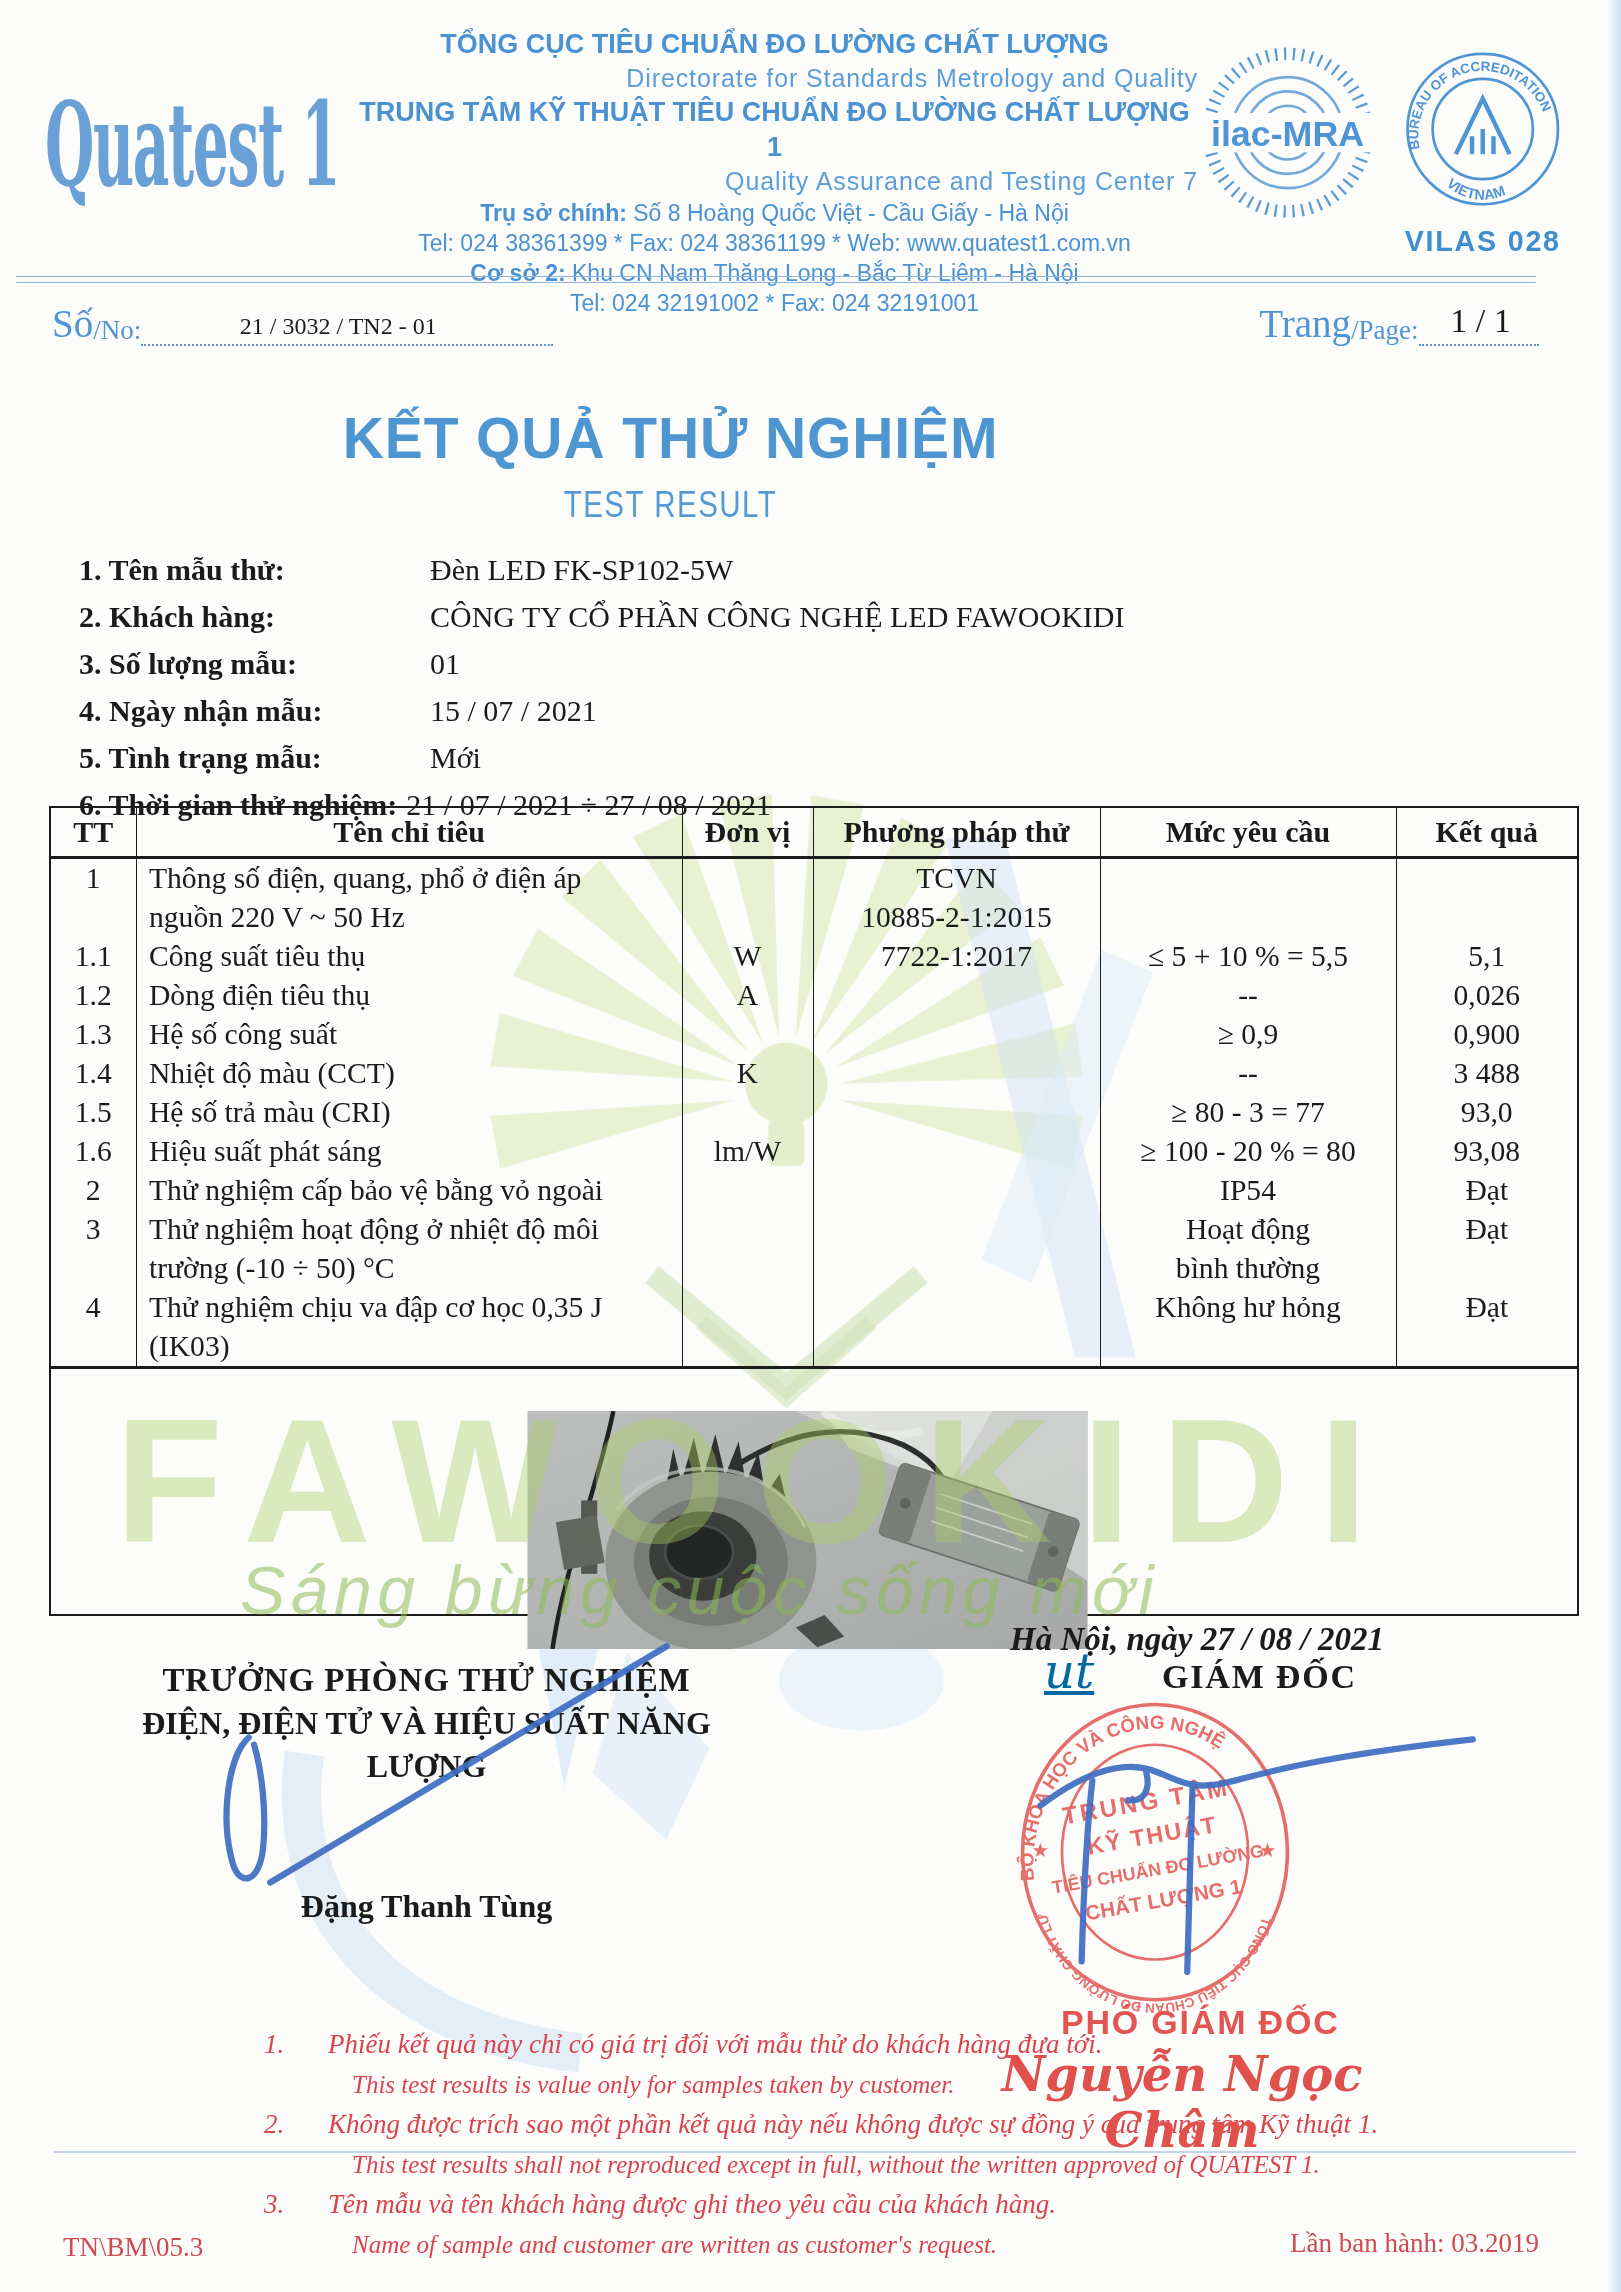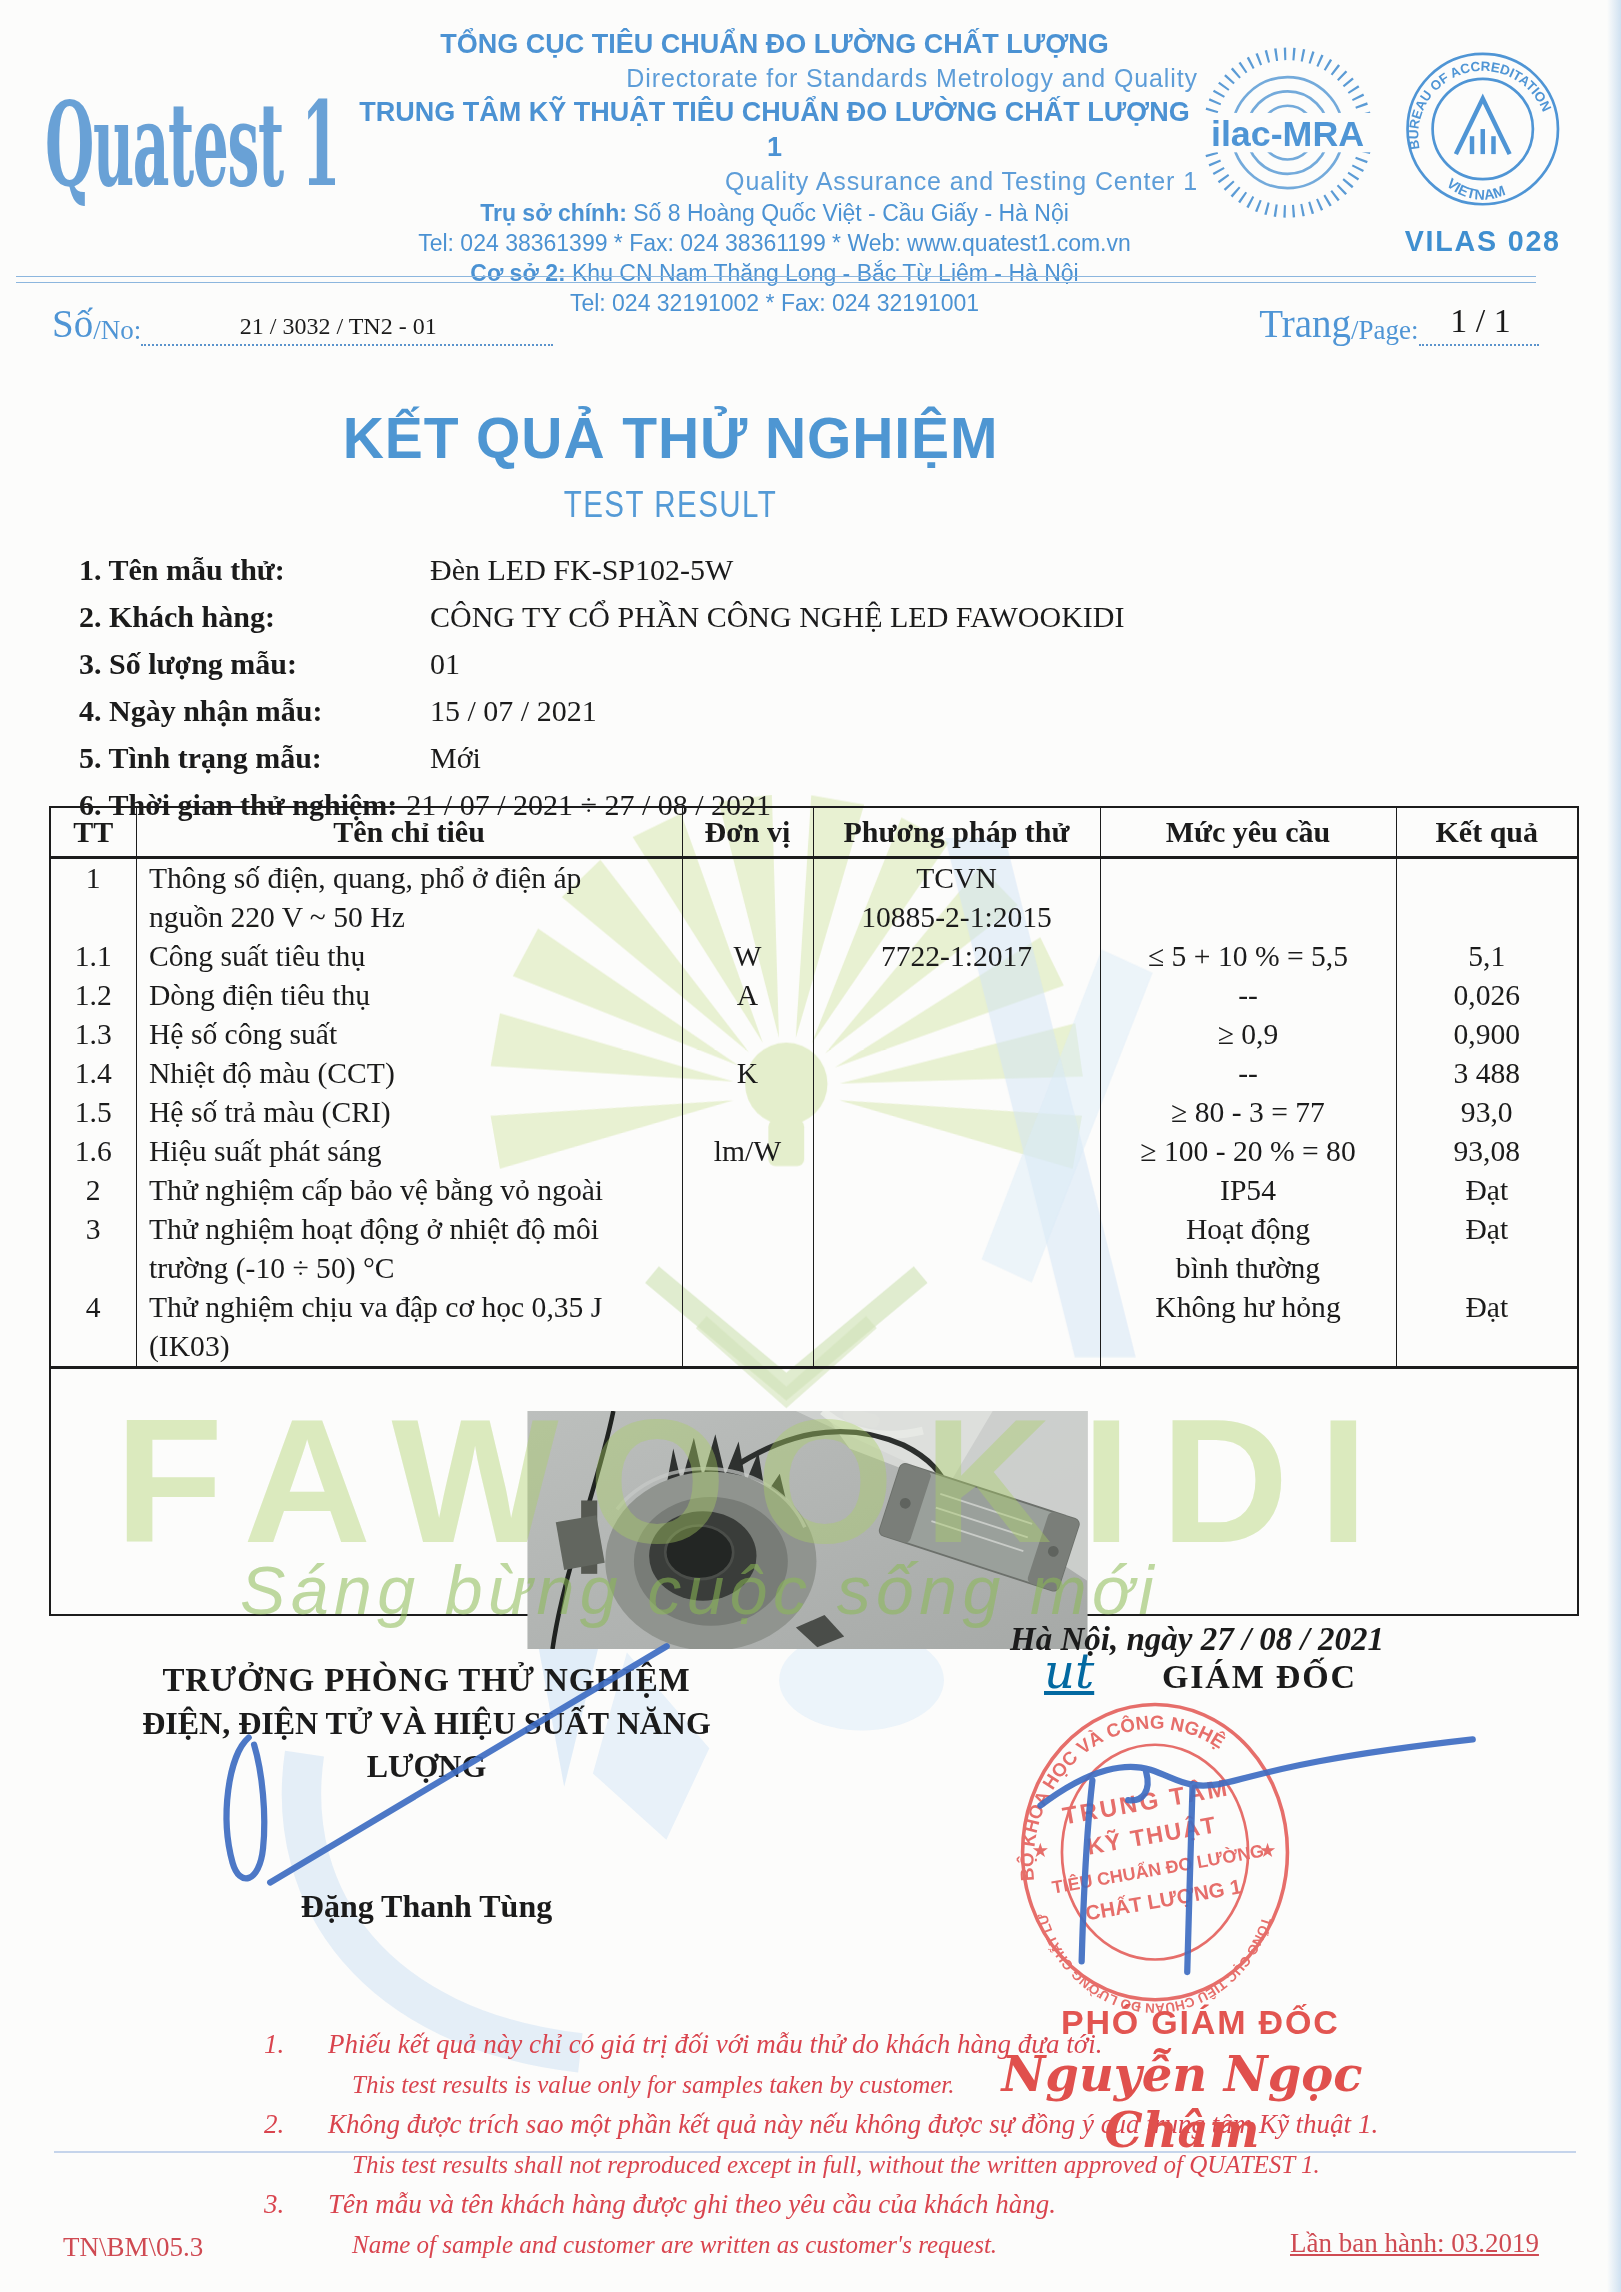--- a/index.html
+++ b/index.html
@@ -87,21 +87,21 @@
                font-style:italic;font-weight:bold;font-size:48px;color:#e0504d;
                font-family:"DejaVu Serif",serif;}
   .faint-line{left:54px;top:2151px;width:1522px;height:1.8px;z-index:1;background:rgba(130,165,215,.45);}
 
   
   .notes{left:264px;top:2024px;z-index:4;color:#d9444e;font-style:italic;}
   .note-vn{display:flex;font-size:27px;line-height:41px;}
   .note-num{width:64px;flex:none;}
   .note-en{margin-left:88px;font-size:25px;line-height:39px;}
   .footer-left{left:63px;top:2232px;z-index:4;font-size:27px;color:#cf4a52;}
-  .footer-right{left:1290px;top:2228px;z-index:4;font-size:27px;color:#cf4a52;text-decoration:underline;}
+  .footer-right{left:1290px;top:2228px;z-index:4;font-size:27px;color:#cf4a52;}
 </style>
 </head>
 <body>
 
 <div class="page">
 
   <svg id="wm-svg" width="1621" height="2293" viewBox="0 0 1810 2560">
     <g transform="translate(878,1218)" fill="#d5e6a8" opacity="0.5">
       <polygon points="0,-60 -30,-330 30,-330" transform="rotate(-80)"></polygon>
       <polygon points="0,-60 -30,-330 30,-330" transform="rotate(-62)"></polygon>
@@ -129,21 +129,21 @@
       <path d="M340,1958 C316,2120 420,2266 648,2292" stroke="#cfe2f4" stroke-width="44" fill="none" opacity="0.55"></path>
     </g>
   </svg>
 
   <div class="abs logo">Quatest 1</div>
 
   <div class="abs org">
     <div class="l-bold">TỔNG CỤC TIÊU CHUẨN ĐO LƯỜNG CHẤT LƯỢNG</div>
     <div class="l-en">Directorate for Standards Metrology and Quality</div>
     <div class="l-bold">TRUNG TÂM KỸ THUẬT TIÊU CHUẨN ĐO LƯỜNG CHẤT LƯỢNG 1</div>
-    <div class="l-en">Quality Assurance and Testing Center 1</div>
+    <div class="l-en">Quality Assurance and Testing Center 7</div>
     <div class="l-sm"><span class="lbl">Trụ sở chính:</span><span> Số 8 Hoàng Quốc Việt - Cầu Giấy - Hà Nội</span></div>
     <div class="l-sm">Tel: 024 38361399 * Fax: 024 38361199 * Web: www.quatest1.com.vn</div>
     <div class="l-sm"><span class="lbl">Cơ sở 2:</span><span> Khu CN Nam Thăng Long - Bắc Từ Liêm - Hà Nội</span></div>
     <div class="l-sm">Tel: 024 32191002 * Fax: 024 32191001</div>
   </div>
 
   <svg class="abs seals" width="394" height="224" viewBox="0 0 440 250">
     <g stroke="#5b9bd5" fill="none">
       <circle cx="100" cy="100" r="88" stroke-width="14" stroke-dasharray="2.5 7.5"></circle>
       <circle cx="100" cy="100" r="62" stroke-width="3" opacity="0.85"></circle>

